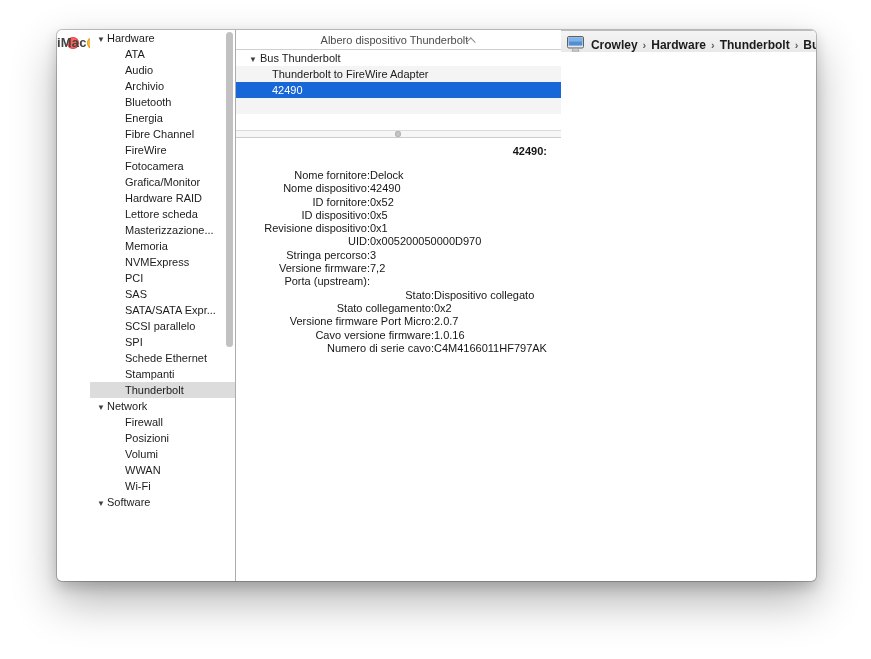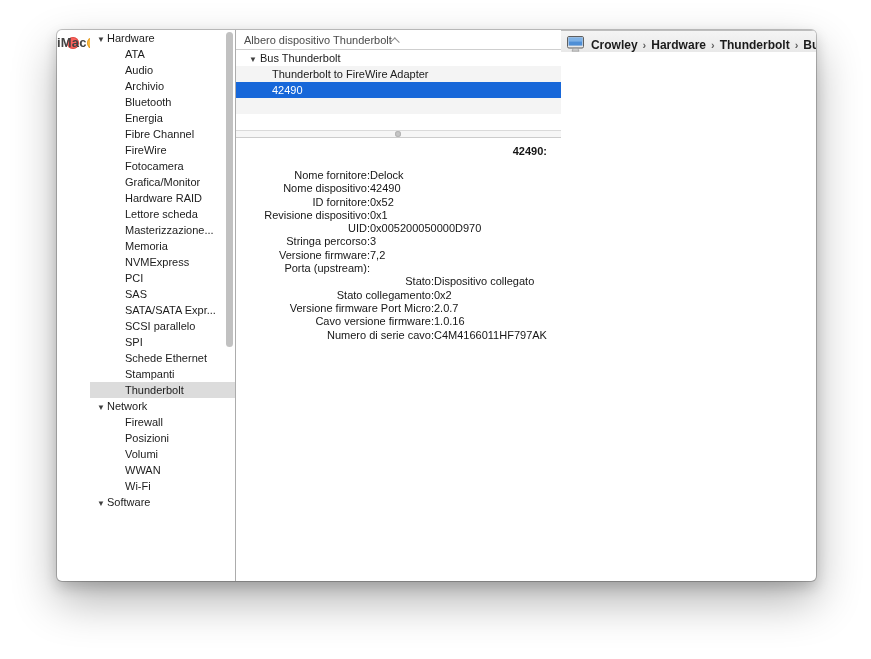--- a/index.html
+++ b/index.html
@@ -44,21 +44,21 @@
   .tri { display:inline-block; font-size:8px; color:#3f3f3f; width:10px; vertical-align:0.5px; }
   .side-scrollthumb {
     position:absolute; top:2px; right:2px; width:7px; height:315px;
     background:#c1c1c1; border-radius:4px;
   }
 
   
   .main { flex:1; display:flex; flex-direction:column; min-width:0; background:#fff; }
 
   .main-header {
-    height:20px; flex:none; display:flex; align-items:center; justify-content:flex-start;
+    height:20px; flex:none; display:flex; align-items:center; justify-content:center;
     padding:0 9px 0 8px; border-bottom:1px solid #cfcfcf; background:#fff;
     font-size:11px; color:#4a4a4a;
   }
   .chev {
     width:7px; height:7px; border-left:1.5px solid #8a8a8a; border-top:1.5px solid #8a8a8a;
     transform:rotate(45deg) translateY(1px); margin-top:3px;
   }
 
   .tree {
     height:80px; flex:none; font-size:11px; color:#202020;
@@ -173,20 +173,24 @@
             </div>
             <div class="detail-row">
               <span class="dlabel">Nome dispositivo:</span>
               <span class="dvalue">42490</span>
             </div>
             <div class="detail-row">
               <span class="dlabel">ID fornitore:</span>
               <span class="dvalue">0x52</span>
             </div>
             <div class="detail-row">
+              <span class="dlabel">ID dispositivo:</span>
+              <span class="dvalue">0x5</span>
+            </div>
+            <div class="detail-row">
               <span class="dlabel">Revisione dispositivo:</span>
               <span class="dvalue">0x1</span>
             </div>
             <div class="detail-row">
               <span class="dlabel">UID:</span>
               <span class="dvalue">0x005200050000D970</span>
             </div>
             <div class="detail-row">
               <span class="dlabel">Stringa percorso:</span>
               <span class="dvalue">3</span>

